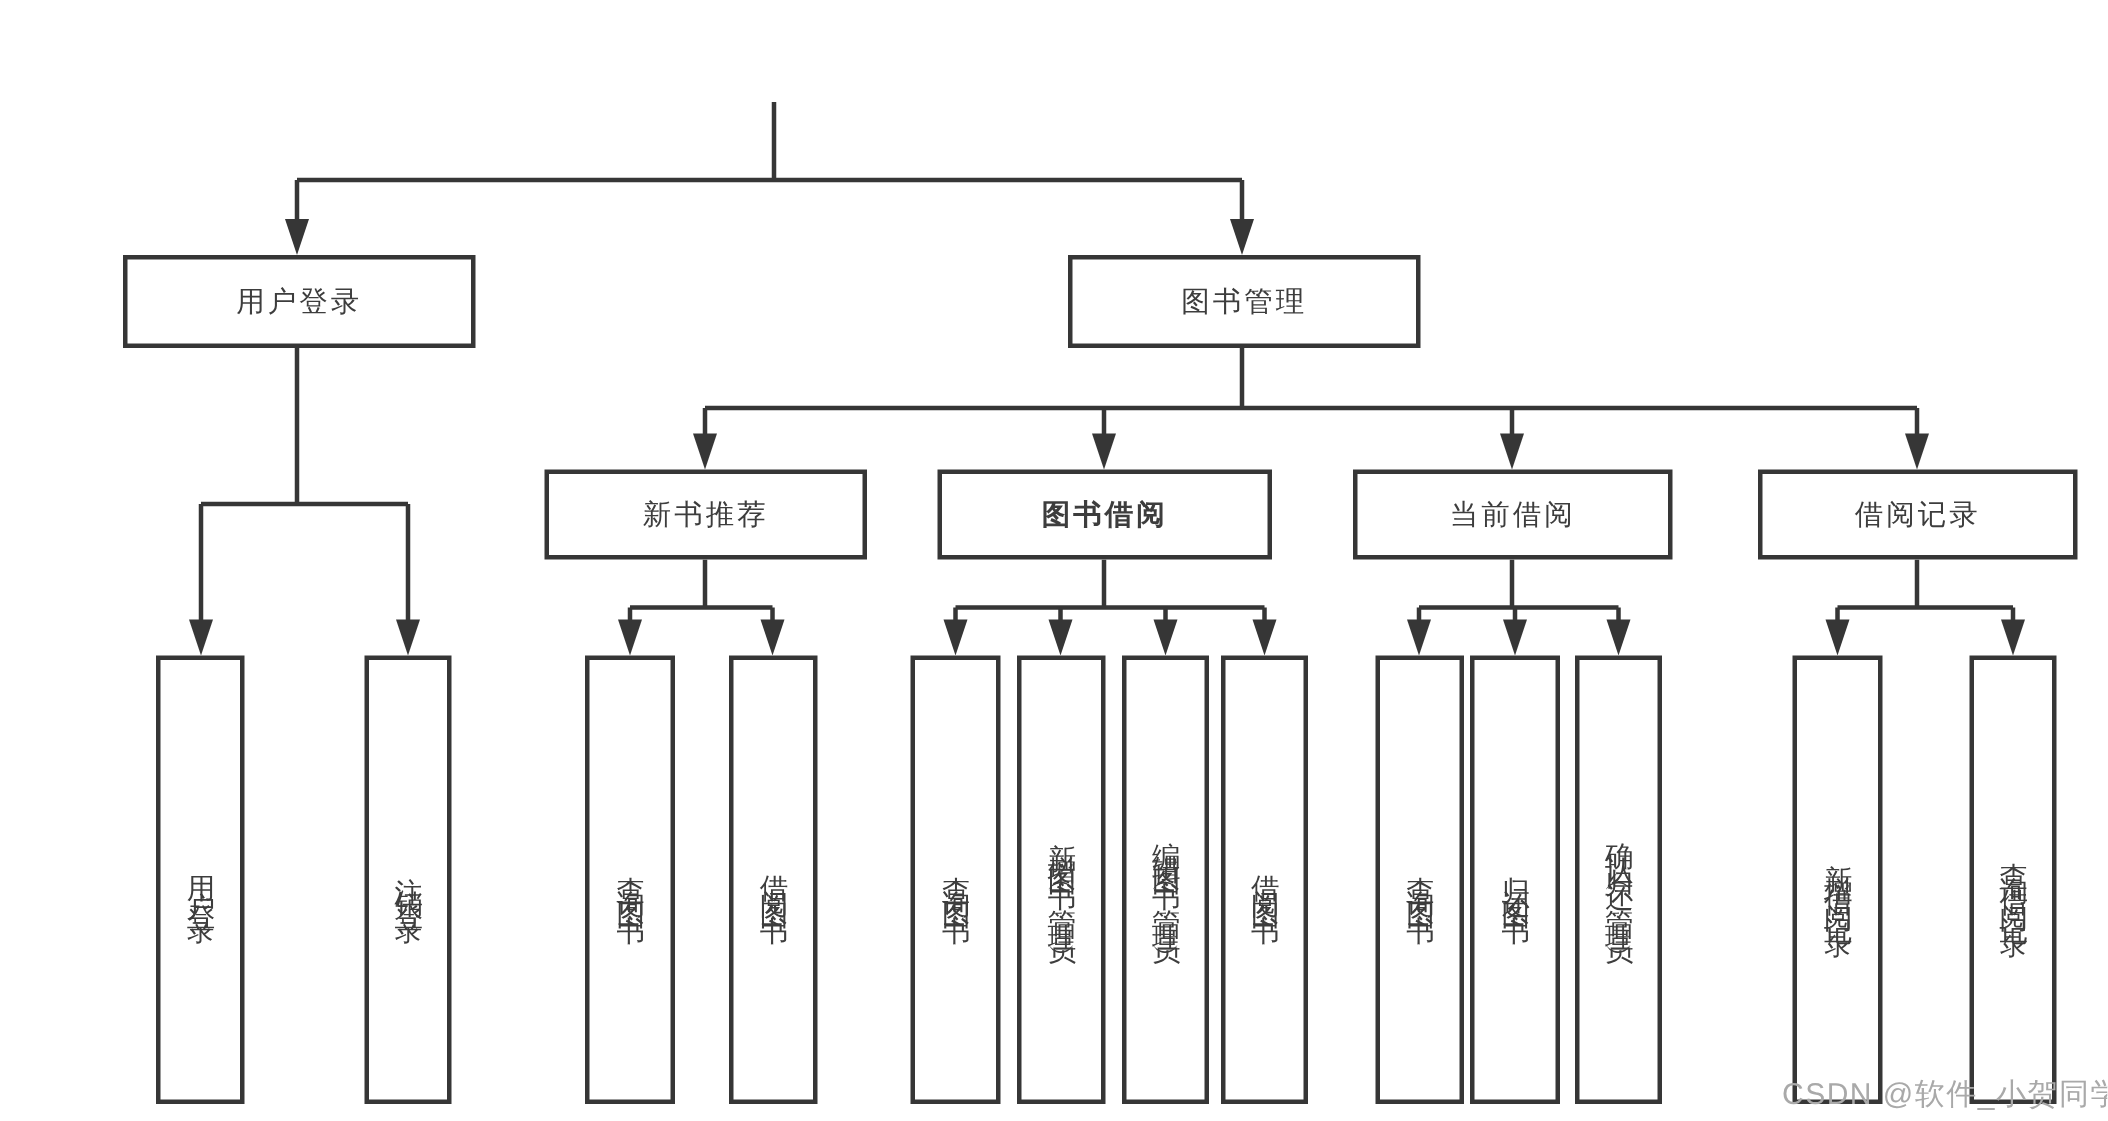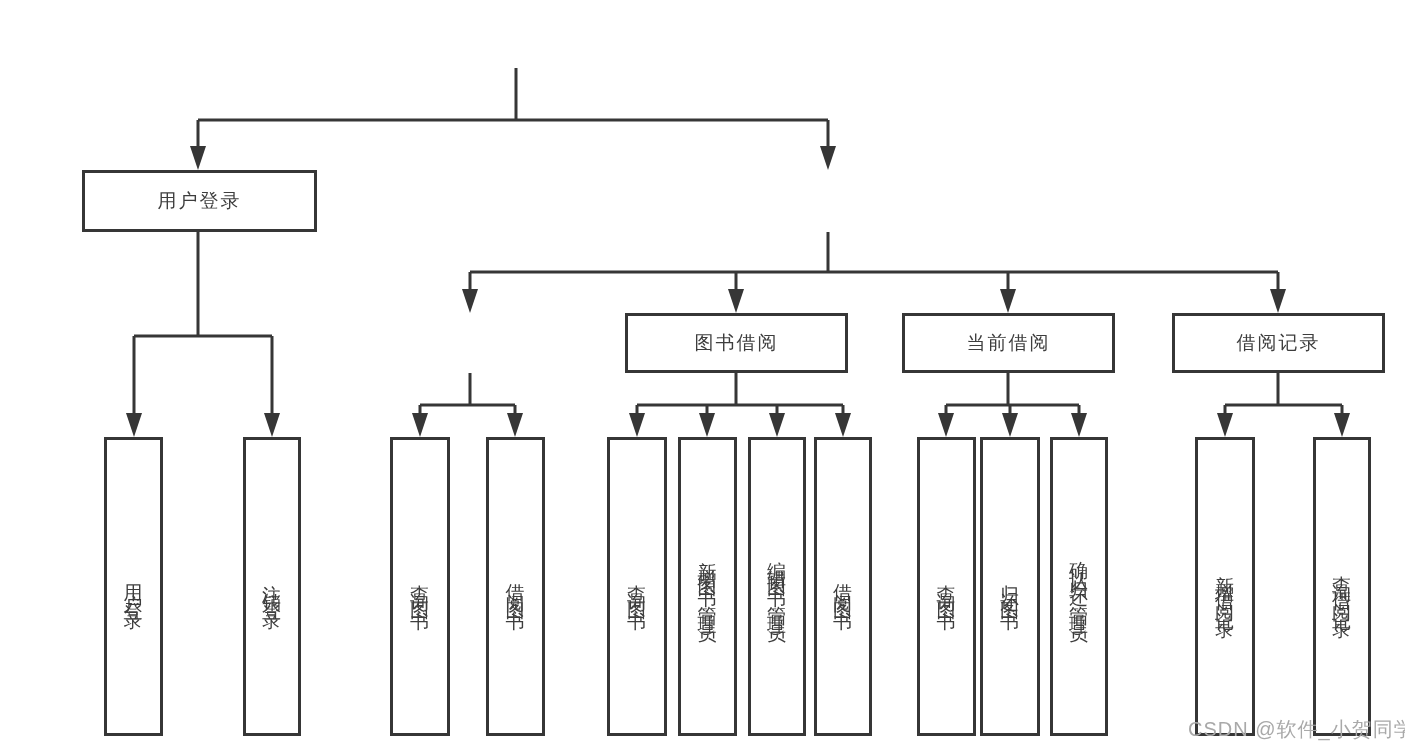--- a/index.html
+++ b/index.html
@@ -57,21 +57,21 @@
     letter-spacing: 9px;
     color: var(--text);
     line-height: 1;
   }
   
   .root-box   { left: 13px;   top: 13px;  width: 1007px; height: 55px; font-size: 20px; }
   .b-userlogin{ left: 82px;   top: 170px; width: 235px;  height: 62px; }
   .b-bookmgmt { left: 712px;  top: 170px; width: 235px;  height: 62px; }
   
   .b-newbook  { left: 363px;  top: 313px; width: 215px;  height: 60px; }
-  .b-borrow   { left: 625px;  top: 313px; width: 223px;  height: 60px; }
+  .b-borrow   { left: 625px;  top: 313px; width: 223px;  height: 60px; font-weight: bold; }
   .b-current  { left: 902px;  top: 313px; width: 213px;  height: 60px; justify-content: center; }
   .b-records  { left: 1172px; top: 313px; width: 213px;  height: 60px; text-align: right; }
   
   .lf-1  { left: 104px;  width: 59px; }
   .lf-2  { left: 243px;  width: 58px; }
   .lf-3  { left: 390px;  width: 60px; }
   .lf-4  { left: 486px;  width: 59px; }
   .lf-5  { left: 607px;  width: 60px; }
   .lf-6  { left: 678px;  width: 59px; }
   .lf-7  { left: 748px;  width: 58px; }
@@ -134,21 +134,27 @@
       <path d="M1071 413 L1087 413 L1079 437 Z"></path>
       <path d="M1217 413 L1233 413 L1225 437 Z"></path>
       <path d="M1334 413 L1350 413 L1342 437 Z"></path>
     </g>
   </svg>
 
 
   <div class="hbox b-userlogin">
     <span>用户登录</span>
   </div>
-
+  <div class="hbox b-bookmgmt">
+    <span>图书管理</span>
+  </div>
+
+  <div class="hbox b-newbook">
+    <span>新书推荐</span>
+  </div>
   <div class="hbox b-borrow">
     <span>图书借阅</span>
   </div>
   <div class="hbox b-current">
     <span>当前借阅</span>
   </div>
   <div class="hbox b-records">
     <span>借阅记录</span>
   </div>
 

